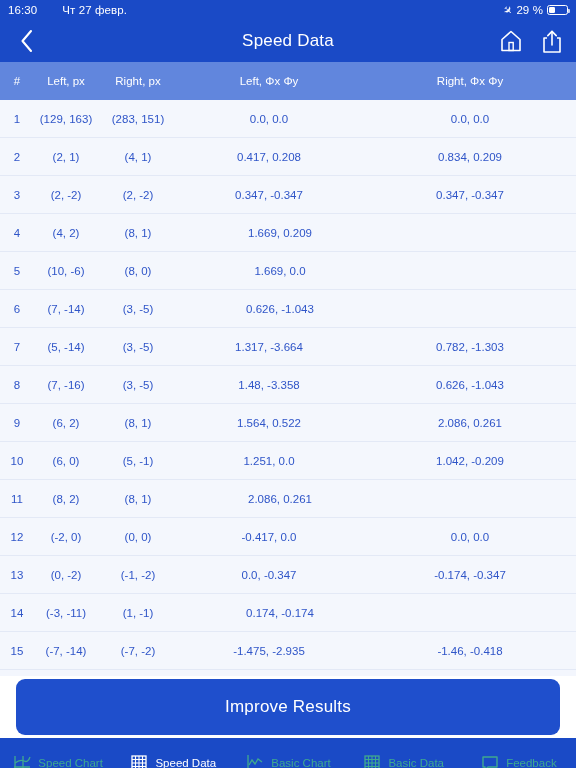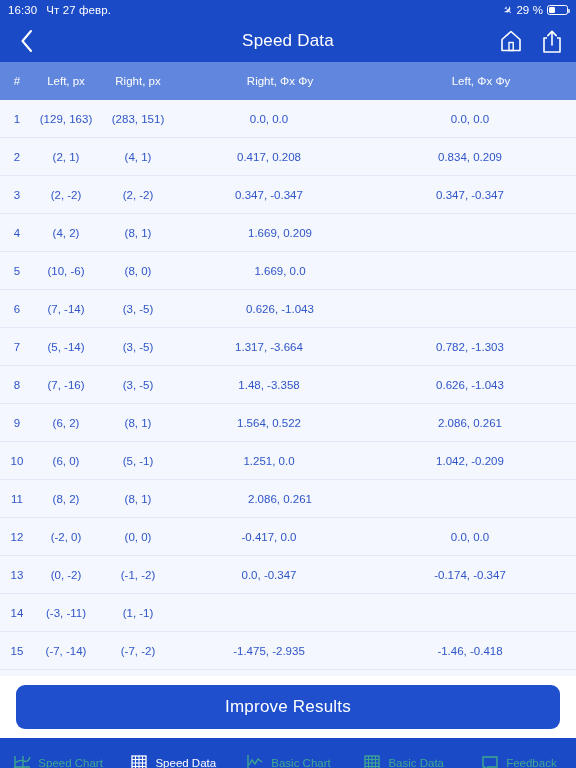--- a/index.html
+++ b/index.html
@@ -23,21 +23,21 @@
     color: #ffffff;
     display: flex;
     align-items: center;
     padding: 0 8px;
     font-size: 11.5px;
     letter-spacing: 0.1px;
   }
   #status-bar .sb-left {
     display: flex;
     align-items: center;
-    gap: 9px;
+    gap: 25px;
   }
   #status-bar .sb-right {
     margin-left: auto;
     display: flex;
     align-items: center;
     gap: 4px;
   }
   .plane-icon { display: inline-block; font-size: 11px; line-height: 1; transform: rotate(45deg); }
   .battery {
     width: 21px;
@@ -142,21 +142,21 @@
   #action-bar {
     height: 62px;
     background: #ffffff;
     display: flex;
     align-items: center;
     justify-content: center;
     padding: 0 16px;
   }
   #improve-results-button {
     width: 100%;
-    height: 44px;
+    height: 56px;
     background: #1f4fcc;
     color: #ffffff;
     border: 0;
     border-radius: 9px;
     font-family: "Liberation Sans", sans-serif;
     font-size: 17px;
     cursor: pointer;
     letter-spacing: .2px;
   }
 
@@ -222,22 +222,22 @@
       </svg>
     </button>
   </div>
 </div>
 
 <div id="table-wrap">
   <div id="table-header">
     <div class="th c-idx">#</div>
     <div class="th c-left">Left, px</div>
     <div class="th c-right">Right,  px</div>
+    <div class="th c-lphi">Left, Φx Φy</div>
     <div class="th c-rphi">Right, Φx Φy</div>
-    <div class="th c-lphi">Left, Φx Φy</div>
   </div>
   <div id="table-body">
       <div class="trow">
         <div class="td c-idx">1</div>
         <div class="td c-left">(129, 163)</div>
         <div class="td c-right">(283, 151)</div>
         <div class="td c-lphi">0.0, 0.0</div>
         <div class="td c-rphi">0.0, 0.0</div>
       </div>
       <div class="trow">
@@ -317,20 +317,21 @@
         <div class="td c-idx">13</div>
         <div class="td c-left">(0, -2)</div>
         <div class="td c-right">(-1, -2)</div>
         <div class="td c-lphi">0.0, -0.347</div>
         <div class="td c-rphi">-0.174, -0.347</div>
       </div>
       <div class="trow">
         <div class="td c-idx">14</div>
         <div class="td c-left">(-3, -11)</div>
         <div class="td c-right">(1, -1)</div>
+        <div class="td c-rphi">0.174, -0.174</div>
       </div>
       <div class="trow">
         <div class="td c-idx">15</div>
         <div class="td c-left">(-7, -14)</div>
         <div class="td c-right">(-7, -2)</div>
         <div class="td c-lphi">-1.475, -2.935</div>
         <div class="td c-rphi">-1.46, -0.418</div>
       </div>
     </div>
 </div>

